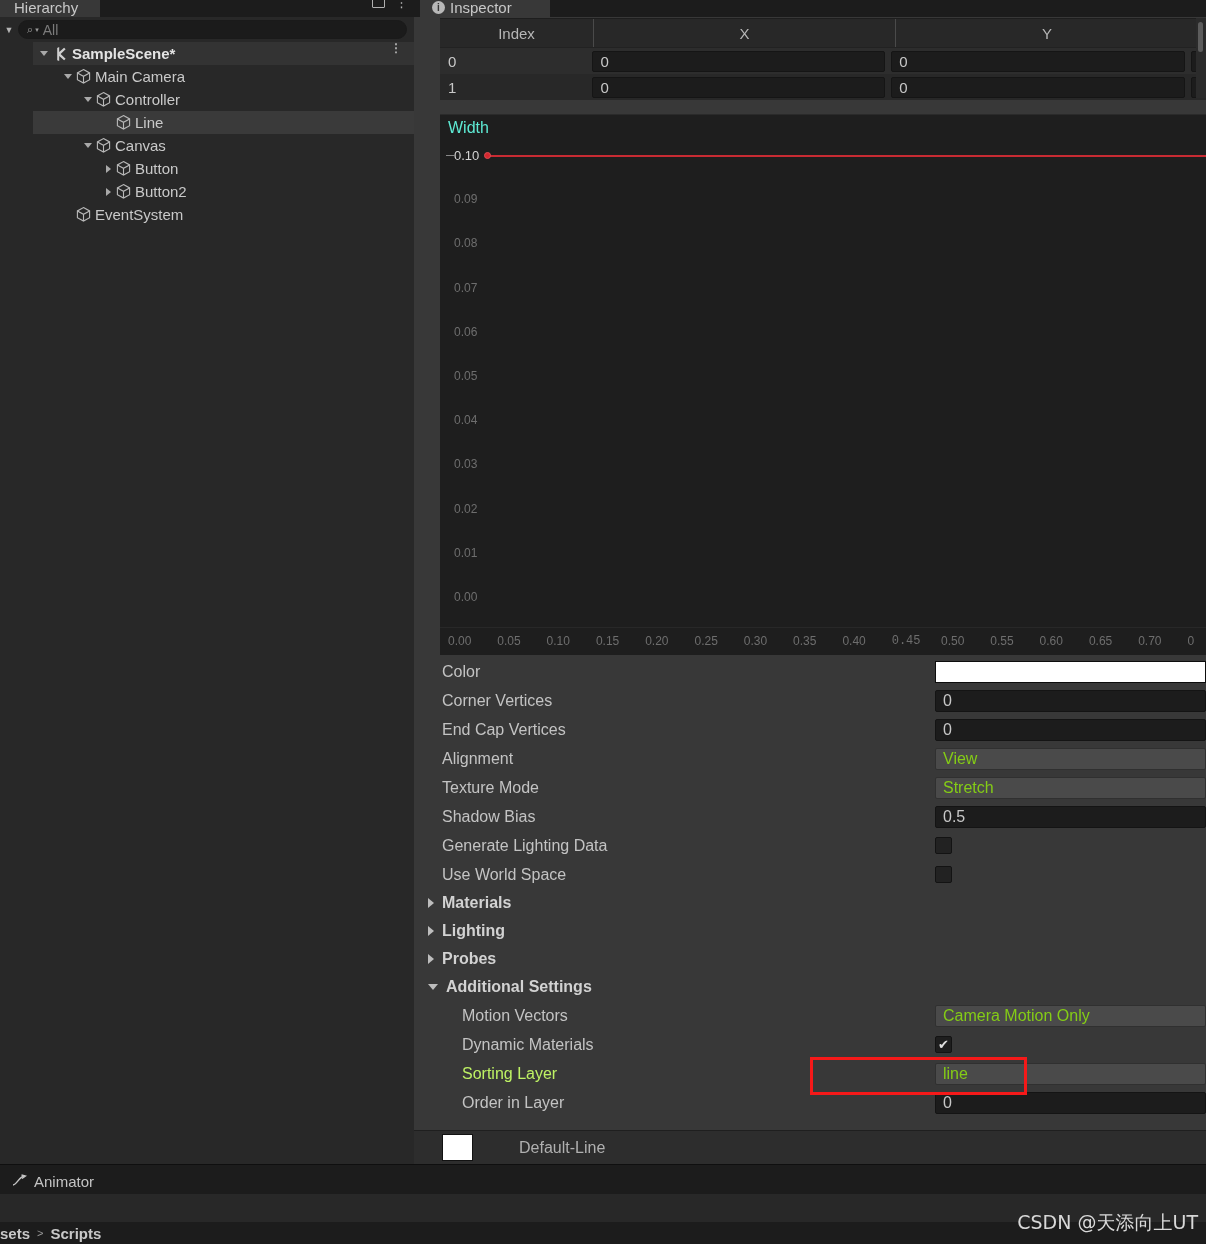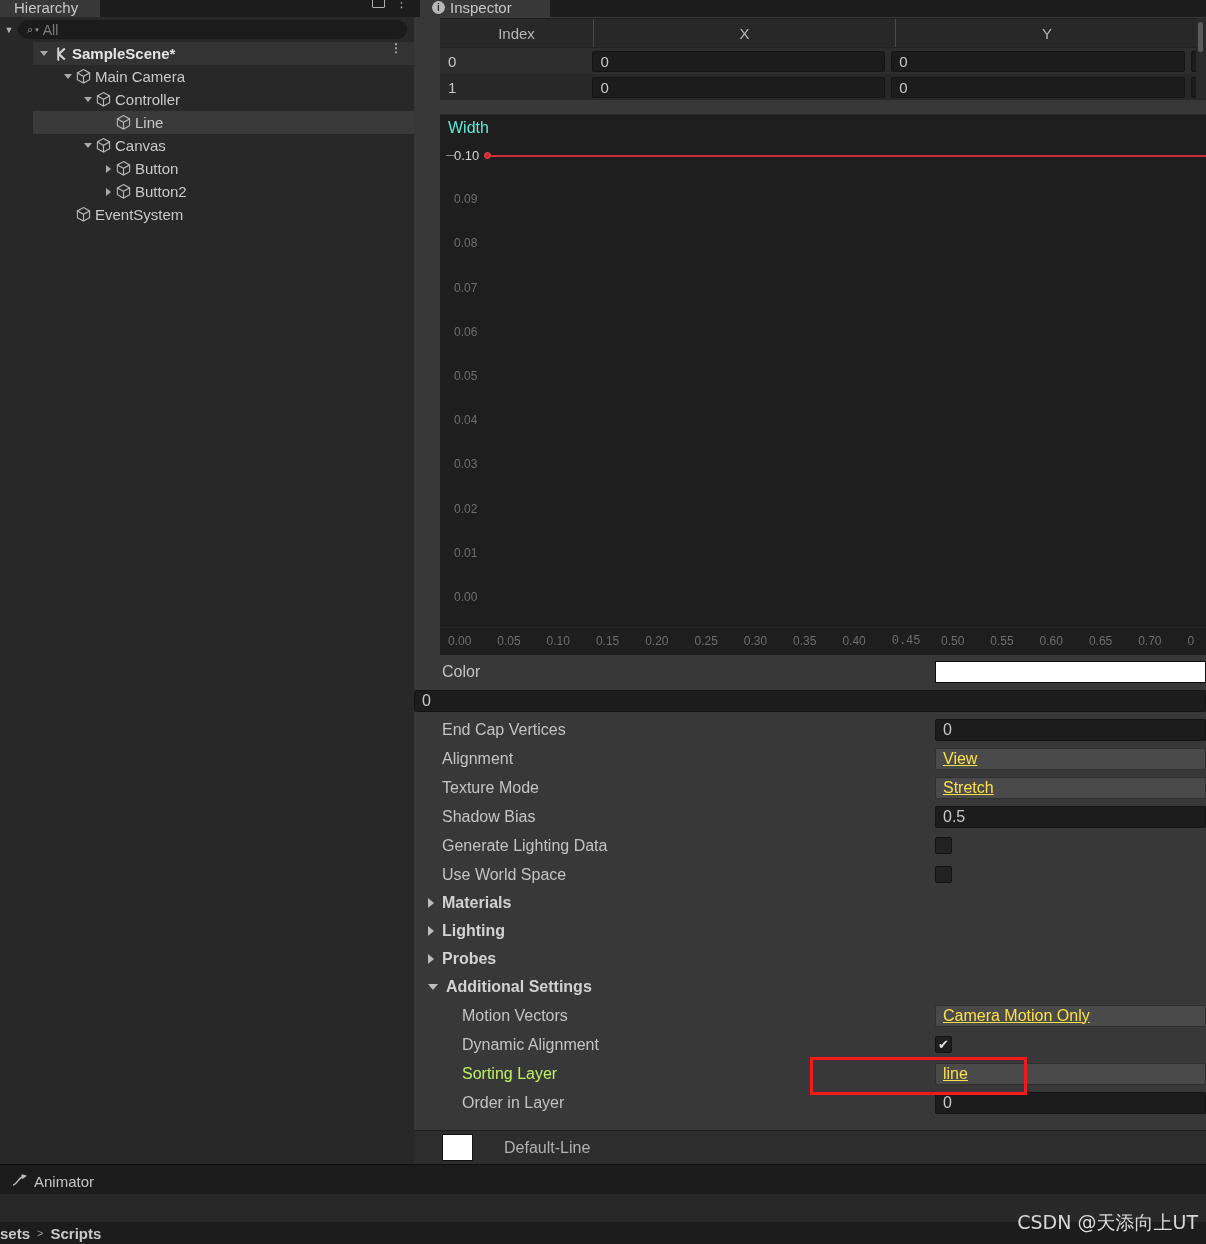--- a/index.html
+++ b/index.html
@@ -210,21 +210,21 @@
   .prop-label.indented { padding-left: 48px; }
   .prop-val { flex: 1; display: flex; align-items: center; padding-right: 0; }
   .field-dark {
     height: 22px; width: 100%; background: #1c1c1c; border: 1px solid #141414;
     border-radius: 2px; display: flex; align-items: center; padding-left: 7px;
     font-size: 16px; color: #c8c8c8;
   }
   .field-popup {
     height: 22px; width: 100%; background: #4a4a4a; border: 1px solid #303030;
     border-radius: 2px; display: flex; align-items: center; padding-left: 7px;
-    font-size: 16px; color: #fde047; text-decoration: underline;
+    font-size: 16px; color: #84cc16;
   }
   .field-color {
     height: 22px; width: 100%; background: #ffffff; border: 1px solid #0d0d0d;
   }
   .cb-off {
     width: 17px; height: 17px; background: #222222; border: 1px solid #131313;
     border-radius: 2px;
   }
   .cb-on {
     width: 17px; height: 17px; background: #1e1e1e; border: 1px solid #131313;
@@ -250,21 +250,21 @@
   
   #red-box {
     position: absolute; left: 810px; top: 1057px; width: 217px; height: 38px;
     border: 3px solid #f51919; pointer-events: none; z-index: 30;
   }
 
   
   #mat-footer {
     position: absolute; left: 414px; top: 1130px; width: 792px; height: 34px;
     background: #2d2d2d; border-top: 1px solid #1f1f1f;
-    display: flex; align-items: center; padding-left: 28px; gap: 31px;
+    display: flex; align-items: center; padding-left: 28px; gap: 46px;
   }
   #mat-swatch {
     width: 31px; height: 27px; background: #ffffff; border: 1px solid #121212;
   }
   #mat-name { font-size: 16px; color: #b0b0b0; }
 
   
   #insp-strip-a {
     position: absolute; left: 414px; top: 1164px; width: 792px; height: 30px;
     background: #1c1c1c; border-top: 1px solid #0f0f0f;
@@ -506,20 +506,21 @@
     </div>
 
     <div id="props">
         <div class="prop-row">
           <div class="prop-label">Color</div>
           <div class="prop-val">
             <div class="field-color"></div>
           </div>
         </div>
         <div class="prop-row">
+          <div class="prop-label">Corner Vertices</div>
           <div class="prop-val">
             <div class="field-dark">0</div>
           </div>
         </div>
         <div class="prop-row">
           <div class="prop-label">End Cap Vertices</div>
           <div class="prop-val">
             <div class="field-dark">0</div>
           </div>
         </div>
@@ -569,21 +570,21 @@
           <span class="tri-f-down"></span>
           <span>Additional Settings</span>
         </div>
         <div class="prop-row">
           <div class="prop-label indented">Motion Vectors</div>
           <div class="prop-val">
             <div class="field-popup">Camera Motion Only</div>
           </div>
         </div>
         <div class="prop-row">
-          <div class="prop-label indented">Dynamic Alignment</div>
+          <div class="prop-label indented">Dynamic Materials</div>
           <div class="prop-val">
             <div class="cb-on">✔</div>
           </div>
         </div>
         <div class="prop-row">
           <div class="prop-label link indented">Sorting Layer</div>
           <div class="prop-val">
             <div class="field-popup">line</div>
           </div>
         </div>

